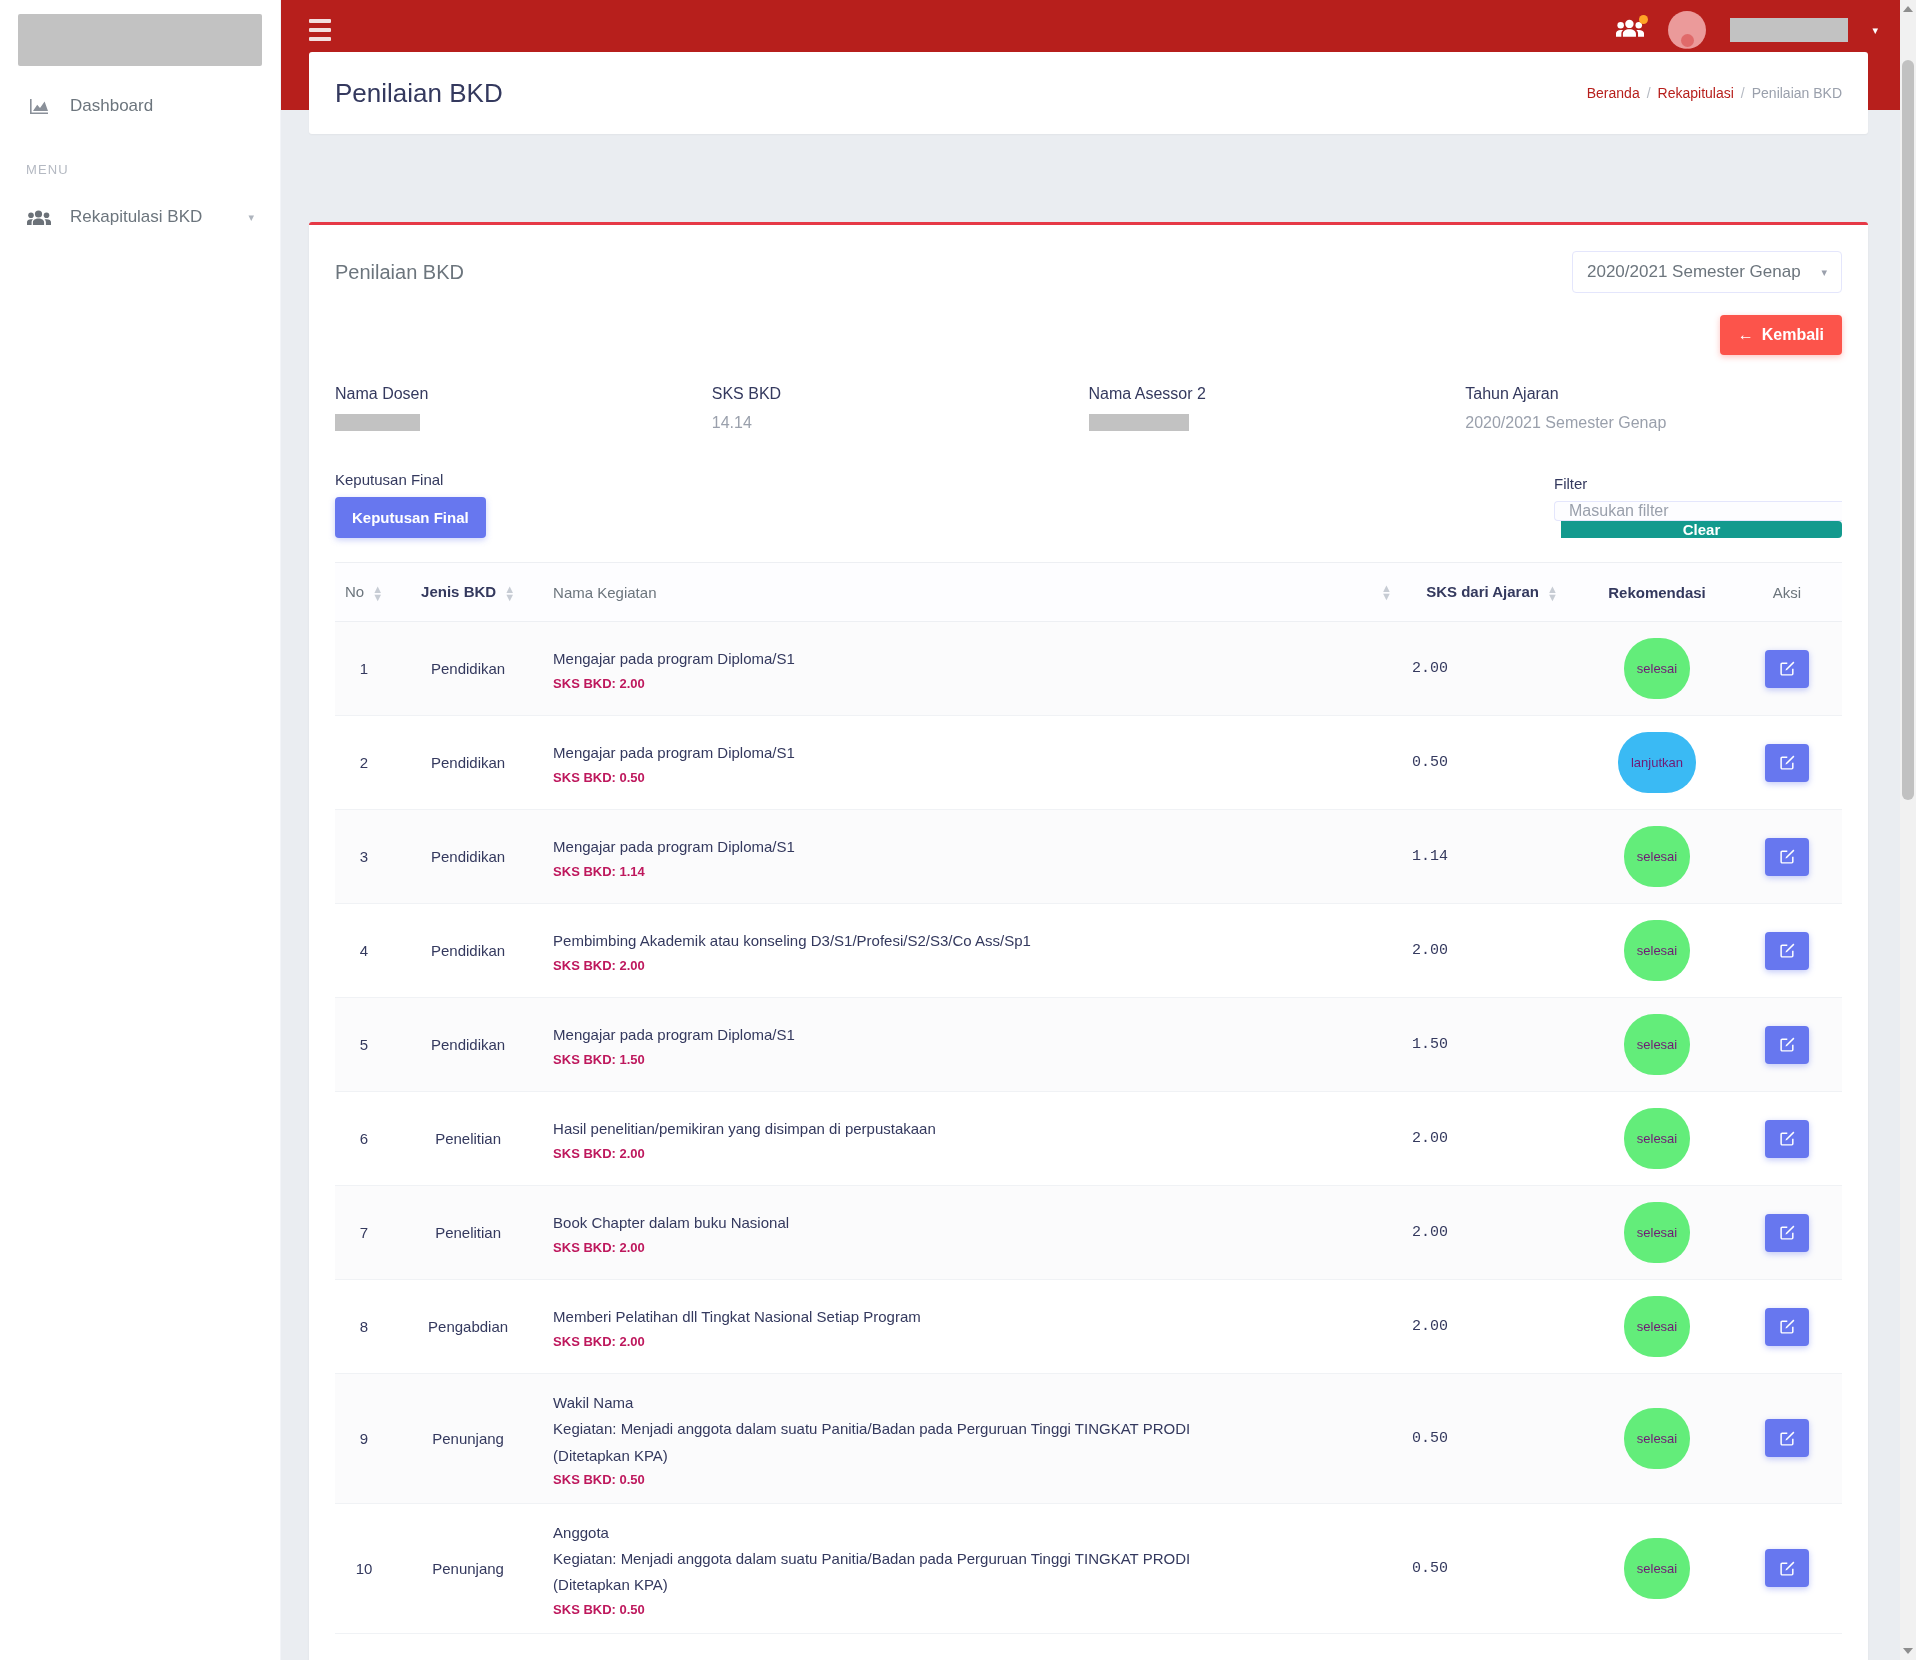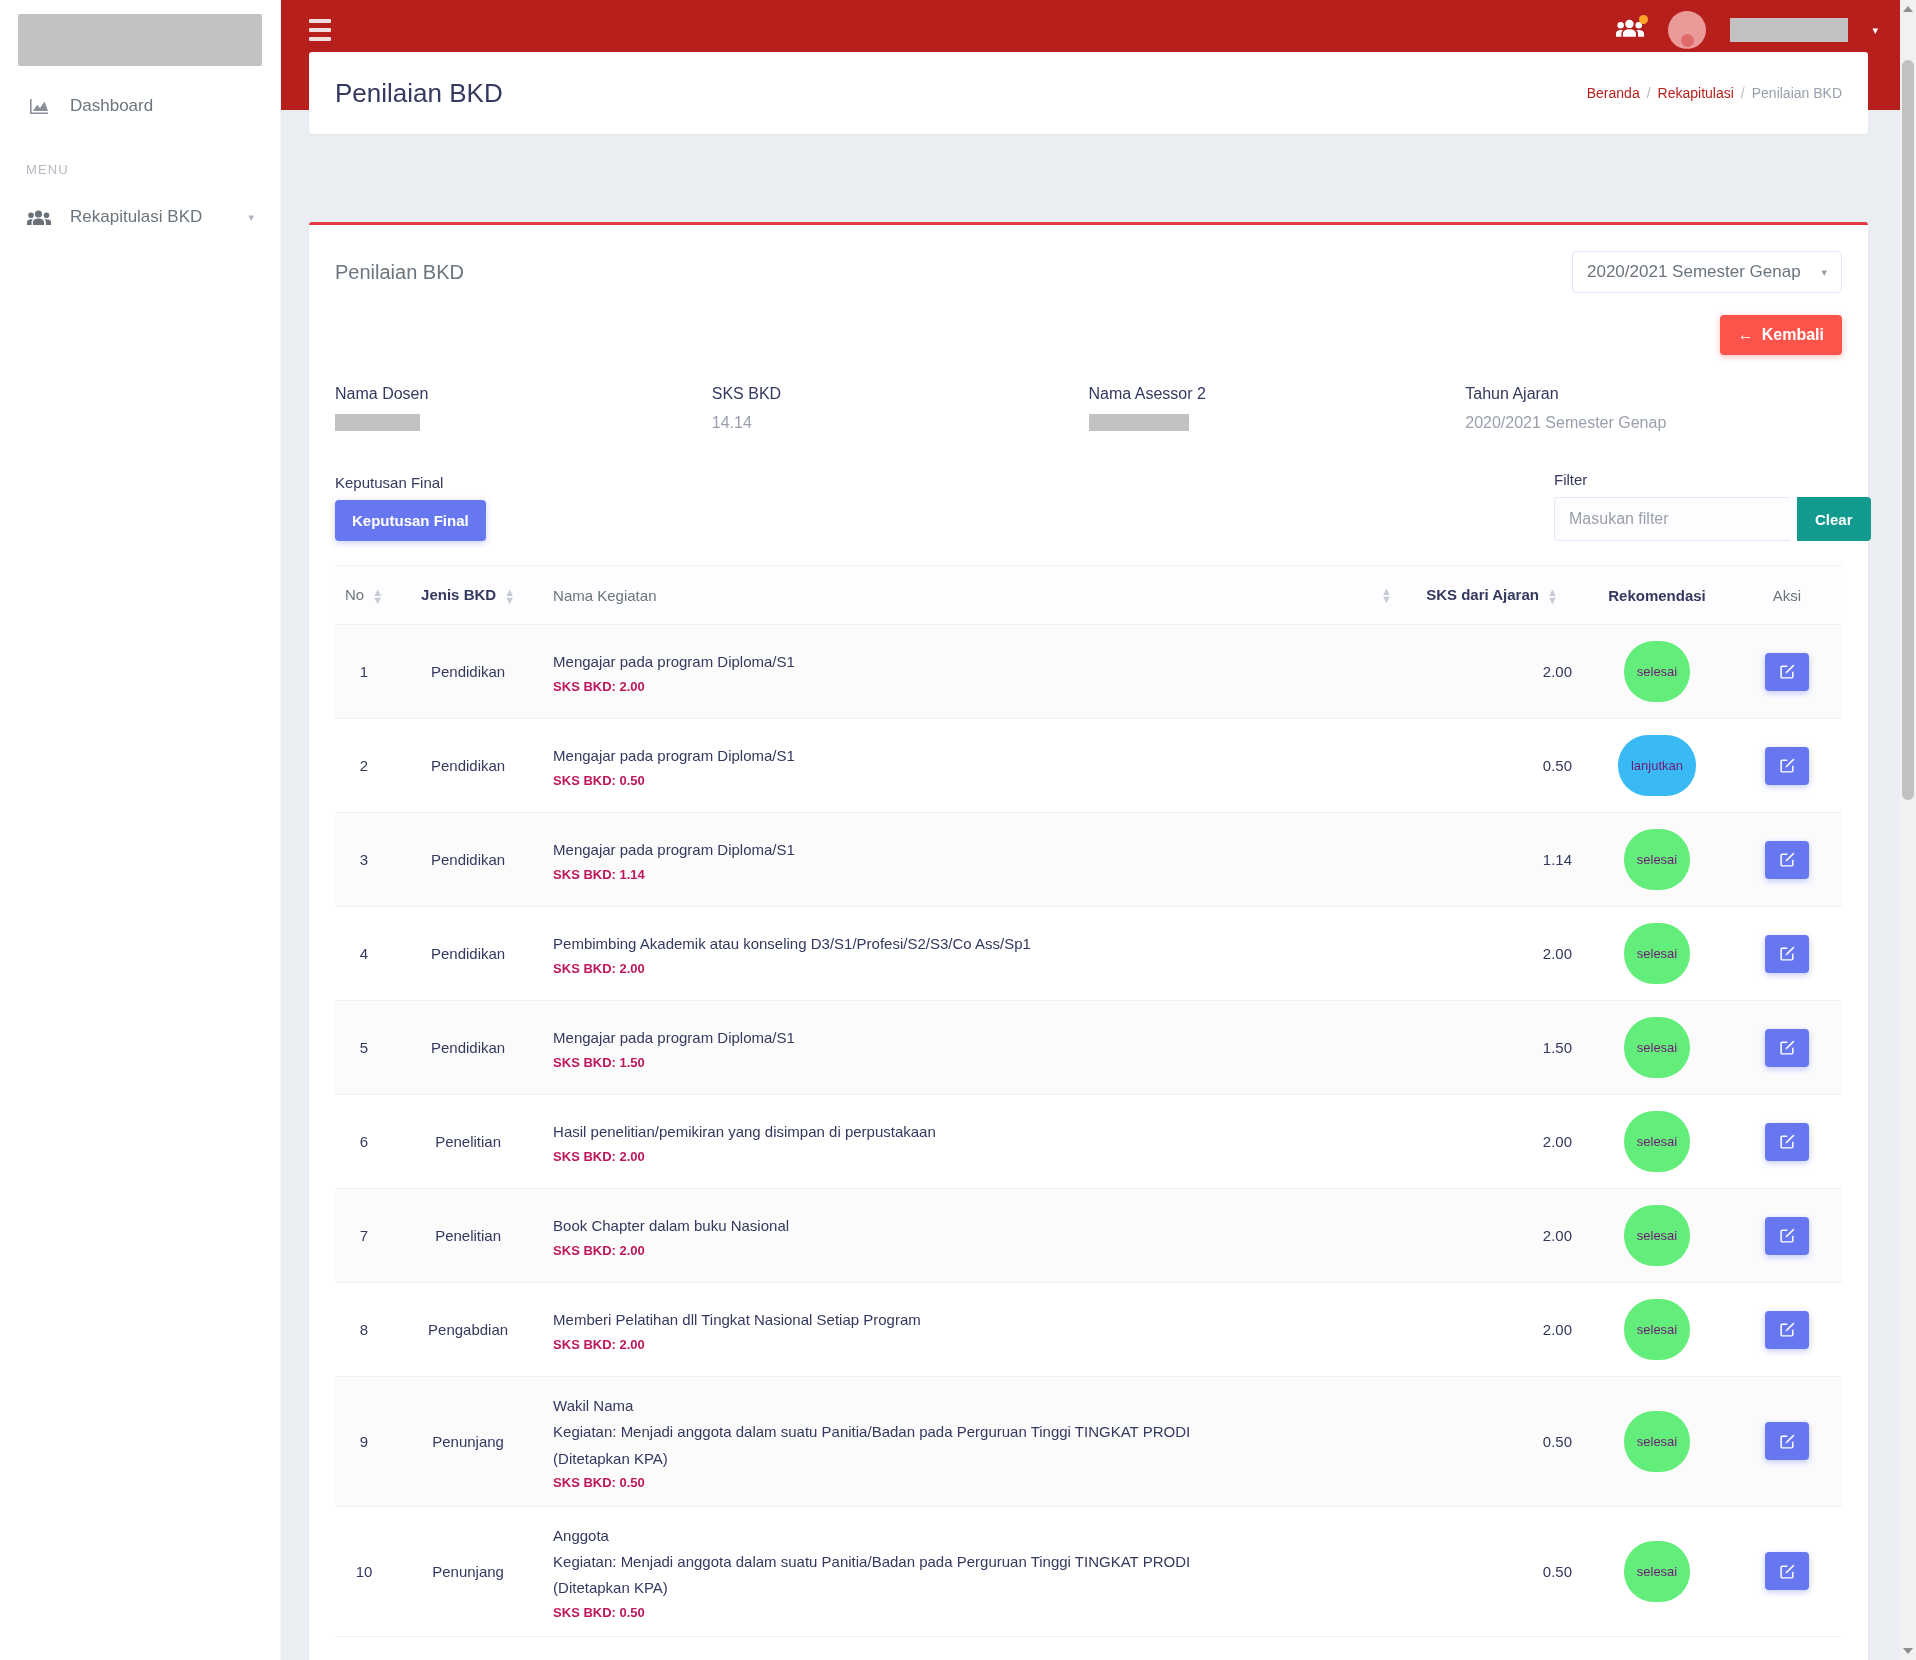--- a/index.html
+++ b/index.html
@@ -117,21 +117,21 @@
     background: #fdfdff; display: flex; align-items: center; padding: 0 14px;
     font-size: 17px; color: #34395e; cursor: pointer;
   }
   .select-box .spin { margin-left: auto; color: #34395e; font-size: 12px; line-height: 9px; text-align: center; }
   .btn-final {
     background: #6777ef; color: #fff; border: none; border-radius: 4px;
     padding: 12px 17px; font-size: 15px; font-weight: 700; cursor: pointer;
     box-shadow: 0 2px 6px rgba(103,119,239,.35);
   }
   .filter-wrap { margin-left: auto; }
-  .filter-group { display: flex; width: 288px; }
+  .filter-group { display: flex; width: 288px; flex-direction: column; }
   .filter-input {
     flex: 1; height: 44px; border: 1px solid #e4e6fc; border-right: none;
     border-radius: 4px 0 0 4px; padding: 0 14px; font-size: 16px;
     color: #34395e; background: #fdfdff; outline: none;
   }
   .filter-input::placeholder { color: #9aa0ac; }
   .btn-clear {
     background: #139a8e; color: #fff; border: none; border-radius: 0 4px 4px 0;
     padding: 0 18px; font-size: 15px; font-weight: 700; cursor: pointer; margin-left: 7px;
   }
@@ -147,21 +147,21 @@
   table.bkd thead th.left { text-align: left; }
   .sort-ic { color: #c7ccd4; font-size: 11px; margin-left: 8px; line-height: 8px; display: inline-block; vertical-align: middle; }
   table.bkd tbody td {
     border-bottom: 1px solid #f0f2f5; padding: 16px 10px;
     font-size: 15px; color: #34395e; vertical-align: middle;
   }
   table.bkd tbody tr:nth-child(odd) { background: #fbfbfc; }
   td.c-no { text-align: center; width: 58px; color: #34395e; }
   td.c-jenis { text-align: center; width: 150px; }
   td.c-keg { text-align: left; padding-left: 18px; }
-  td.c-sks { text-align: right; width: 180px; padding-right: 22px; }
+  td.c-sks { text-align: left; width: 180px; padding-right: 22px; font-family: Liberation Mono, monospace; }
   td.c-rek { text-align: center; width: 150px; }
   td.c-aksi { text-align: center; width: 110px; }
   .keg-line { line-height: 1.75; }
   .sks-bkd { font-size: 13px; font-weight: 700; color: #be185d; margin-top: 3px; }
   .badge {
     display: inline-block; padding: 23px 13px; border-radius: 30px;
     font-size: 13px; color: #701a75; font-weight: 400;
   }
   .badge.selesai { background: #63ed7a; }
   .badge.lanjutkan { background: #3abaf4; }

